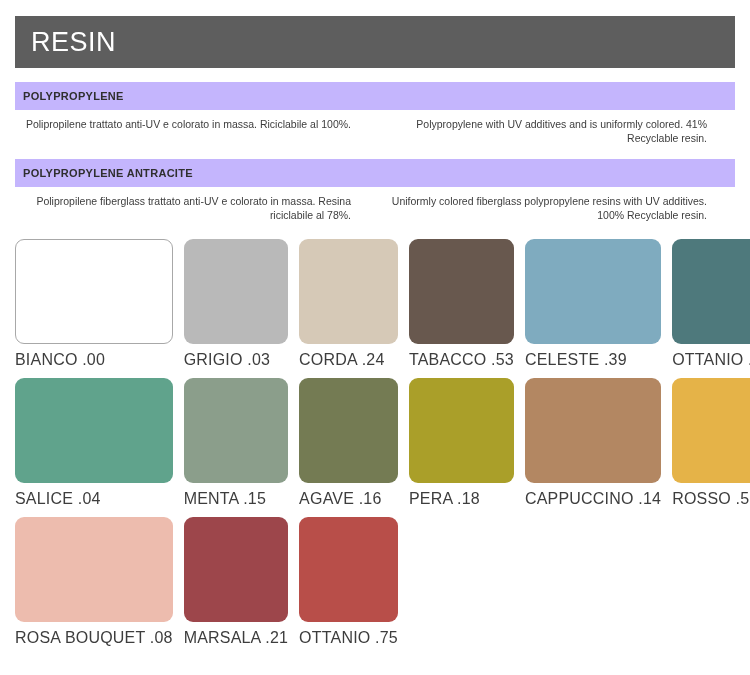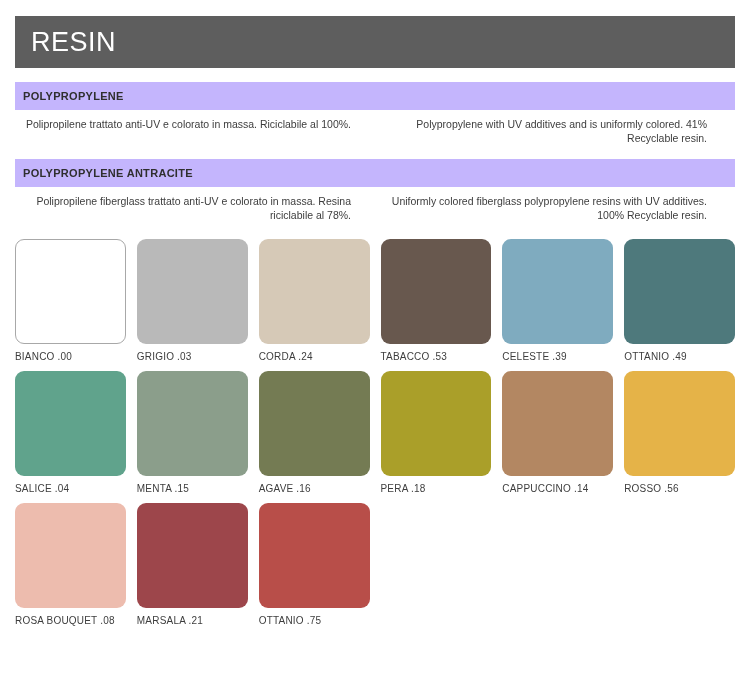--- a/index.html
+++ b/index.html
@@ -91,21 +91,21 @@
   .swatch-chip {
     height: 105px;
     border-radius: 9px;
     box-sizing: border-box;
   }
   .swatch-chip.outlined {
     border: 1px solid #a8a8a8;
   }
   .swatch-name {
     margin-top: 7px;
-    font-size: 10px;
+    font-size: 16px;
     color: #3d3d3d;
     letter-spacing: 0.2px;
     white-space: nowrap;
   }
 </style>
 </head>
 <body>
 
 <div class="page">
 

